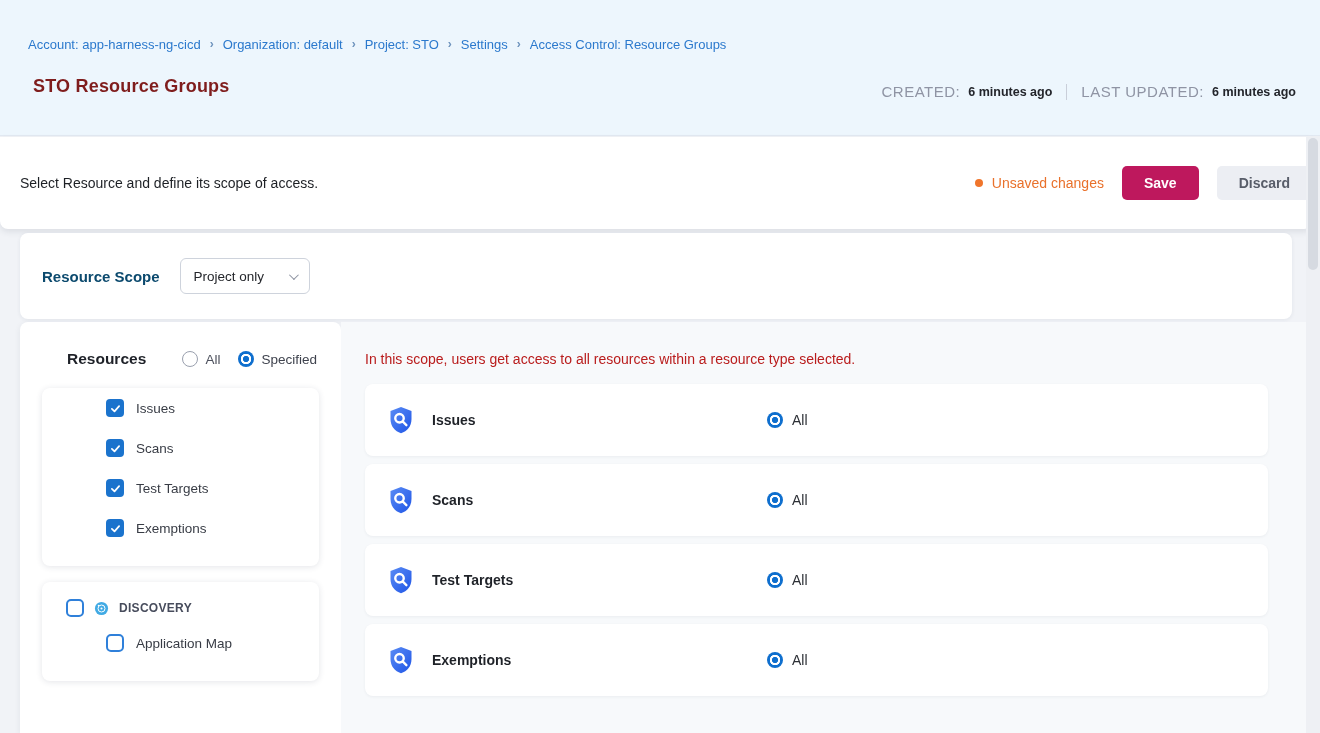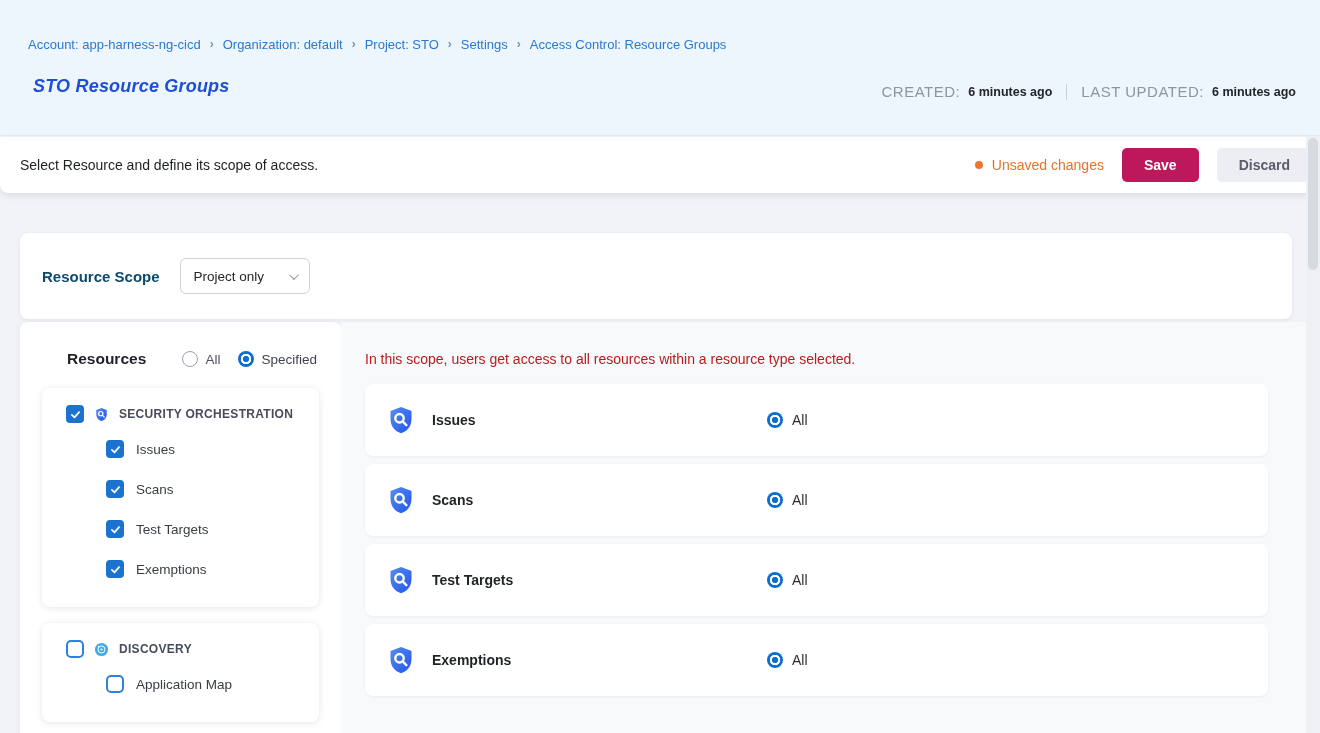--- a/index.html
+++ b/index.html
@@ -18,33 +18,33 @@
   }
   .breadcrumb {
     position:absolute; left:28px; top:37px;
     display:flex; align-items:center; gap:9px;
     font-size:13px;
   }
   .breadcrumb a { color:#2b79cd; text-decoration:none; cursor:pointer; }
   .crumb-sep { color:#6e93bd; font-size:12px; font-weight:700; transform:translateY(-1px); }
   .page-title {
     position:absolute; left:33px; top:76px;
-    font-size:18px; font-weight:600; color:#1d4ed8; letter-spacing:.2px;font-style:italic;
+    font-size:18px; font-weight:600; color:#7f1d1d; letter-spacing:.2px;
   }
   .header-meta {
     position:absolute; right:24px; top:83px;
     display:flex; align-items:center; gap:8px;
   }
   .meta-label { font-size:15px; color:#8f94a4; letter-spacing:.5px; }
   .meta-value { font-size:12.5px; color:#23252b; font-weight:600; }
   .meta-divider { width:1px; height:16px; background:#c9ced9; margin:0 6px; }
 
   
   .toolbar {
-    position:absolute; left:0; top:137px; width:1312px; height:56px;
+    position:absolute; left:0; top:137px; width:1312px; height:92px;
     background:#ffffff; border-radius:0 0 8px 8px;
     box-shadow:0 3px 6px rgba(35,45,70,.10);
     display:flex; align-items:center;justify-content:flex-end;
   }
   .toolbar-desc { margin-left:20px; font-size:14px; color:#1d2025; }
   .toolbar-right {
     margin-left:auto; 
     display:flex; align-items:center; gap:18px;
   }
   .unsaved { display:flex; align-items:center; gap:9px; }
@@ -212,41 +212,20 @@
           <span class="radio-label">All</span>
         </label>
         <label class="radio-opt">
           <span class="radio selected"></span>
           <span class="radio-label sel">Specified</span>
         </label>
       </span>
     </div>
 
     <div class="group-card">
-      <div class="group-head">
-        <span class="checkbox checked">
-          <svg viewBox="0 0 18 18">
-              <polyline points="4,9.6 7.6,13 14,5.8" fill="none" stroke="#fff" stroke-width="2.4" stroke-linecap="round" stroke-linejoin="round"></polyline>
-            </svg>
-        </span>
-        <span class="g-icon">
-          <svg viewBox="0 0 24 24">
-            <defs>
-                <linearGradient id="shg1" x1="0" y1="0" x2="1" y2="1">
-                  <stop offset="0" stop-color="#5a8cf5"></stop>
-                  <stop offset="1" stop-color="#1f55e6"></stop>
-                </linearGradient>
-              </defs>
-            <path d="M12 1.6 L20.4 4.7 V11.2 C20.4 16.9 17 21.1 12 22.5 C7 21.1 3.6 16.9 3.6 11.2 V4.7 Z" fill="url(#shg1)"></path>
-            <circle cx="10.8" cy="10.6" r="3.4" fill="none" stroke="#fff" stroke-width="1.9"></circle>
-            <line x1="13.3" y1="13.1" x2="16.3" y2="16.1" stroke="#fff" stroke-width="1.9" stroke-linecap="round"></line>
-          </svg>
-        </span>
-        <span class="group-label">SECURITY ORCHESTRATION</span>
-      </div>
       <div class="group-children">
         <label class="child-row">
           <span class="checkbox checked">
               <svg viewBox="0 0 18 18">
                 <polyline points="4,9.6 7.6,13 14,5.8" fill="none" stroke="#fff" stroke-width="2.4" stroke-linecap="round" stroke-linejoin="round"></polyline>
               </svg>
             </span>
           <span class="child-label">Issues</span>
         </label>
         <label class="child-row">

